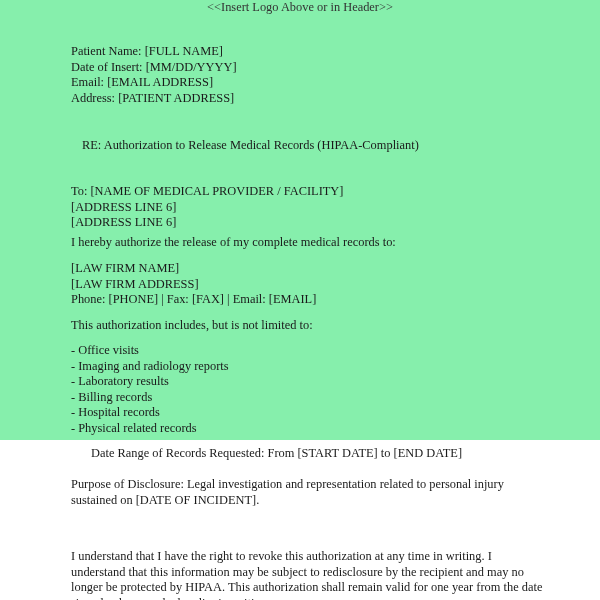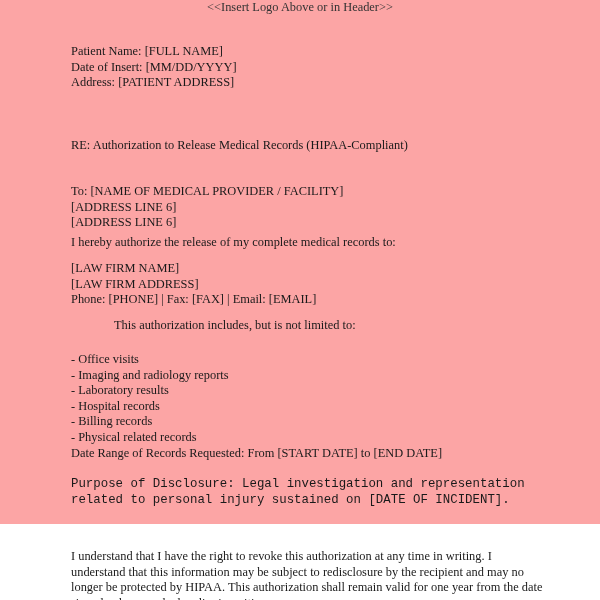--- a/index.html
+++ b/index.html
@@ -13,22 +13,22 @@
       overflow: hidden;
       position: relative;
       font-family: "Liberation Serif", "DejaVu Serif", serif;
       color: #1a1a1a;
       font-size: 12.4px;
       line-height: 15.6px;
     }
     .page {
       position: absolute;
       left: 0; top: 0;
-      width: 600px; height: 524px;
-      background: #fca5a5;
+      width: 600px; height: 440px;
+      background: #86efac;
     }
     .header-note {
       position: absolute;
       top: 0px;
       left: 0;
       width: 600px;
       text-align: center;
       color: #333;
       font-size: 12.4px;
     }
@@ -43,61 +43,62 @@
 </head>
 <body>
 
 <div class="page">
 
   <div class="header-note">&lt;&lt;Insert Logo Above or in Header&gt;&gt;</div>
 
   <div class="block" style="top:44px;">
     <span class="line">Patient Name: [FULL NAME]</span>
     <span class="line">Date of Insert: [MM/DD/YYYY]</span>
+    <span class="line">Email: [EMAIL ADDRESS]</span>
     <span class="line">Address: [PATIENT ADDRESS]</span>
   </div>
 
-  <div class="block" style="top:138px;">
+  <div class="block" style="top:138px;margin-left:11px;">
     <span class="line">RE: Authorization to Release Medical Records (HIPAA-Compliant)</span>
   </div>
 
   <div class="block" style="top:164px;margin-top:20px;">
     <span class="line">To: [NAME OF MEDICAL PROVIDER / FACILITY]</span>
     <span class="line">[ADDRESS LINE 6]</span>
     <span class="line">[ADDRESS LINE 6]</span>
   </div>
 
   <div class="block" style="top:261px;">
     <span class="line">[LAW FIRM NAME]</span>
     <span class="line">[LAW FIRM ADDRESS]</span>
     <span class="line">Phone: [PHONE] | Fax: [FAX] | Email: [EMAIL]</span>
   </div>
 
   <div class="block" style="top:235px;">
     <span class="line">I hereby authorize the release of my complete medical records to:</span>
   </div>
 
-  <div class="block" style="top:318px;margin-left:43px;">
+  <div class="block" style="top:318px;">
     <span class="line">This authorization includes, but is not limited to:</span>
   </div>
 
-  <div class="block" style="top:352px;">
+  <div class="block" style="top:343px;">
     <span class="line">- Office visits</span>
     <span class="line">- Imaging and radiology reports</span>
     <span class="line">- Laboratory results</span>
+    <span class="line">- Billing records</span>
     <span class="line">- Hospital records</span>
-    <span class="line">- Billing records</span>
     <span class="line">- Physical related records</span>
   </div>
 
-  <div class="block" style="top:446px;">
+  <div class="block" style="top:446px;margin-left:20px;">
     <span class="line">Date Range of Records Requested: From [START DATE] to [END DATE]</span>
   </div>
 
-  <div class="block" style="top:477px; width:470px;font-family:Liberation Mono, monospace;">
+  <div class="block" style="top:477px; width:470px;">
     <span class="wrap">Purpose of Disclosure: Legal investigation and representation related to personal injury sustained on [DATE OF INCIDENT].</span>
   </div>
 
   <div class="block" style="top:549px; width:472px;">
     <span class="wrap">I understand that I have the right to revoke this authorization at any time in writing. I understand that this information may be subject to redisclosure by the recipient and may no longer be protected by HIPAA. This authorization shall remain valid for one year from the date signed unless revoked earlier in writing.</span>
   </div>
 
 </div>
 
 </body></html>

